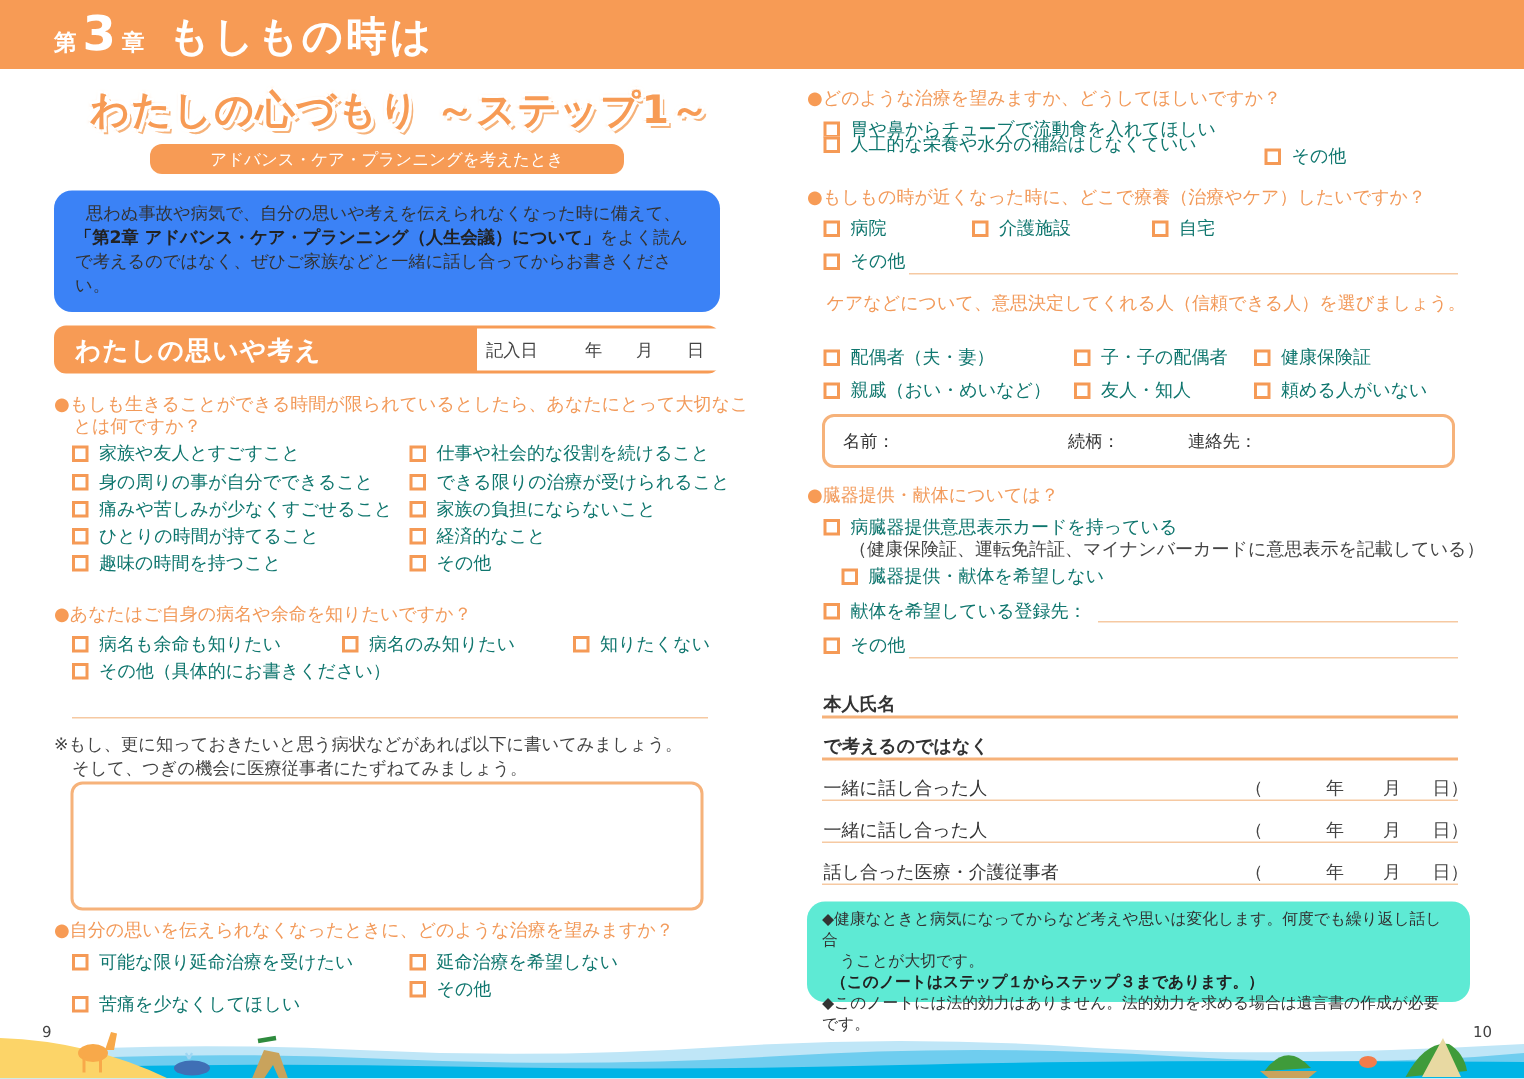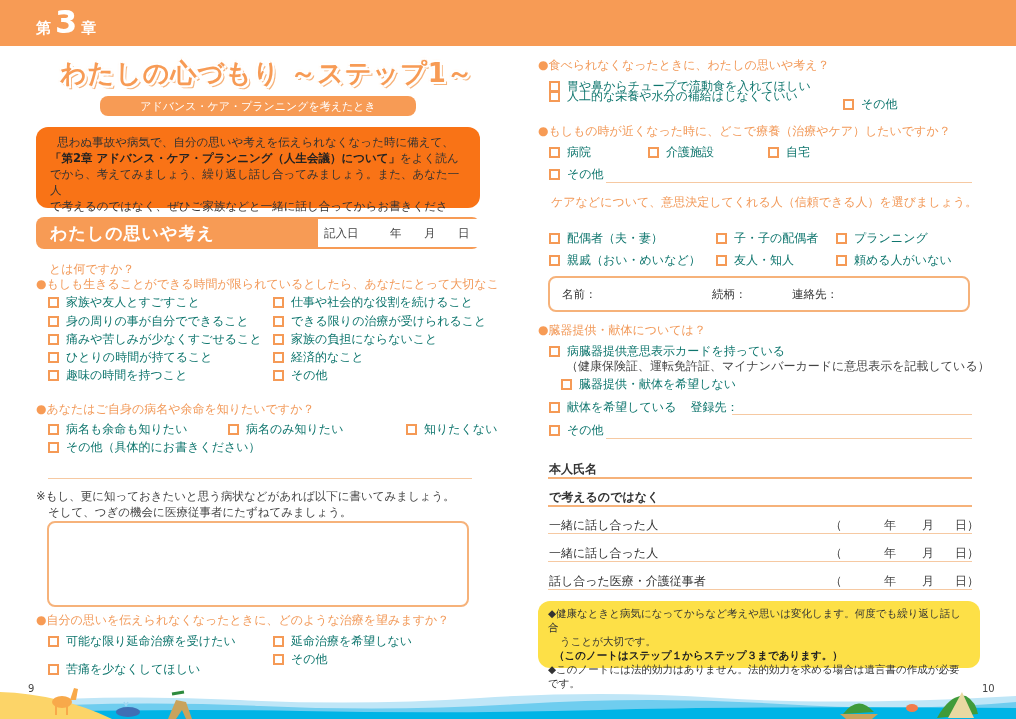--- a/index.html
+++ b/index.html
@@ -10,21 +10,21 @@
   .chapter-title { position: absolute; left: 36px; top: 4px; color: #fff; font-weight: bold; display: flex; align-items: baseline; gap: 4px; }
   .chapter-title .dai, .chapter-title .sho { font-size: 15px; }
   .chapter-title .num { font-size: 32px; font-family: "DejaVu Sans", sans-serif; font-weight: bold; line-height: 36px; }
   .chapter-title .main { font-size: 27px; margin-left: 12px; letter-spacing: 2px; }
 
   .step-title { position: absolute; left: 60px; top: 56px; font-size: 26px; font-weight: bold; color: #f79b55;
     text-shadow: 2px 2px 0 #fff, -2px -2px 0 #fff, 2px -2px 0 #fff, -2px 2px 0 #fff, 3px 3px 0 #f6b27a, 0 0 3px #f6b27a; letter-spacing: 1px; }
   .subtitle-pill { position: absolute; left: 100px; top: 96px; width: 316px; height: 20px; background: #f79b55; border-radius: 8px;
     color: #fff; font-size: 11px; display: flex; align-items: center; justify-content: center; }
 
-  .intro-box { position: absolute; left: 36px; top: 127px; width: 444px; height: 81px; background: #f97316; border-radius: 12px;
+  .intro-box { position: absolute; left: 36px; top: 127px; width: 444px; height: 81px; background: #3b82f6; border-radius: 12px;
     font-size: 11.5px; line-height: 16px; padding: 7px 12px 6px 14px; color: #333; }
   .intro-box .bold { font-weight: bold; color: #222; }
 
   .section-header { position: absolute; left: 36px; top: 217px; width: 444px; height: 32px; background: #f79b55; border-radius: 8px; }
   .section-header .label { position: absolute; left: 14px; top: 5px; color: #fff; font-size: 17px; font-weight: bold; letter-spacing: 1px; }
   .date-box { position: absolute; left: 282px; top: 2px; width: 191px; height: 28px; background: #fff; border-radius: 0 6px 6px 0;
     font-size: 11.5px; color: #444; display: flex; align-items: center; padding-left: 47px; }
   .date-box span { position: absolute; }
 
   .q { position: absolute; color: #f29a5a; font-size: 12px; line-height: 15px; }
@@ -37,60 +37,60 @@
 
   .rep-box { position: absolute; left: 548px; top: 276px; width: 422px; height: 36px; border: 2px solid #f6b27a; border-radius: 8px; background: #fff; }
   .rep-box span { position: absolute; top: 9px; font-size: 11.5px; color: #333; }
 
   .sig-label { position: absolute; font-size: 12px; color: #333; }
   .sig-label.b { font-weight: bold; }
   .sig-line { position: absolute; left: 548px; width: 424px; height: 2px; background: #f6b27a; }
   .sig-line.thin { height: 1px; background: #f6c9a2; }
   .sig-date { position: absolute; font-size: 12px; color: #444; }
 
-  .info-box { position: absolute; left: 538px; top: 601px; width: 442px; height: 67px; background: #fde047; border-radius: 12px;
+  .info-box { position: absolute; left: 538px; top: 601px; width: 442px; height: 67px; background: #5eead4; border-radius: 12px;
     font-size: 10.5px; line-height: 14px; color: #333; padding: 5px 10px; }
   .info-box .bold { font-weight: bold; color: #222; }
 
   .page-num { position: absolute; font-size: 10px; color: #444; }
   .footer-art { position: absolute; left: 0; top: 680px; width: 1016px; height: 39px; }
 </style>
 </head>
 <body>
 
 <div class="topbar"></div>
 <div class="chapter-title">
   <span class="dai">第</span>
   <span class="num">3</span>
   <span class="sho">章</span>
+  <span class="main">もしもの時は</span>
 </div>
 
 <div class="step-title">わたしの心づもり ～ステップ1～</div>
 <div class="subtitle-pill">アドバンス・ケア・プランニングを考えたとき</div>
 
 <div class="intro-box">
   <div>&nbsp;&nbsp;<span>思わぬ事故や病気で、自分の思いや考えを伝えられなくなった時に備えて、</span></div>
   <div><span class="bold">「第2章 アドバンス・ケア・プランニング（人生会議）について」</span><span>をよく読ん</span></div>
-  <div>でから、考えてみましょう、繰り返し話し合ってみましょう。また、あなた一人</div>
   <div>で考えるのではなく、ぜひご家族などと一緒に話し合ってからお書きください。</div>
 </div>
 
 <div class="section-header">
   <span class="label">わたしの思いや考え</span>
   <div class="date-box">
     <span style="left:6px">記入日</span>
     <span style="left:72px">年</span>
     <span style="left:106px">月</span>
     <span style="left:140px">日</span>
   </div>
 </div>
 
 <div class="q" style="left:36px; top:262px;">
+  <div><span class="dot">●</span><span>もしも生きることができる時間が限られているとしたら、あなたにとって大切なこ</span></div>
   <div style="padding-left:13px">とは何ですか？</div>
-  <div><span class="dot">●</span><span>もしも生きることができる時間が限られているとしたら、あなたにとって大切なこ</span></div>
 </div>
 <div class="opt" style="left:48px; top:294px;">
     <span class="cb"></span>
     <span>家族や友人とすごすこと</span>
   </div>
 <div class="opt" style="left:48px; top:313px;">
     <span class="cb"></span>
     <span>身の周りの事が自分でできること</span>
   </div>
 <div class="opt" style="left:48px; top:331px;">
@@ -128,21 +128,21 @@
 
 <div class="q" style="left:36px; top:402px;"><span class="dot">●</span><span>あなたはご自身の病名や余命を知りたいですか？</span></div>
 <div class="opt" style="left:48px; top:421px;">
     <span class="cb"></span>
     <span>病名も余命も知りたい</span>
   </div>
 <div class="opt" style="left:228px; top:421px;">
     <span class="cb"></span>
     <span>病名のみ知りたい</span>
   </div>
-<div class="opt" style="left:382px; top:421px;margin-left:24px;">
+<div class="opt" style="left:382px; top:421px;">
     <span class="cb"></span>
     <span>知りたくない</span>
   </div>
 <div class="opt" style="left:48px; top:439px;">
     <span class="cb"></span>
     <span>その他（具体的にお書きください）</span>
   </div>
 <div class="line" style="left:48px; top:478px; width:424px;"></div>
 
 <div class="note" style="left:36px; top:488px;">
@@ -164,21 +164,21 @@
     <span class="cb"></span>
     <span>延命治療を希望しない</span>
   </div>
 <div class="opt" style="left:273px; top:651px;">
     <span class="cb"></span>
     <span>その他</span>
   </div>
 
 <div class="page-num" style="left:28px; top:683px;">9</div>
 
-<div class="q" style="left:538px; top:58px;"><span class="dot">●</span><span>食べられなくなったときに、わたしの思いや考え？</span></div>
+<div class="q" style="left:538px; top:58px;"><span class="dot">●</span><span>どのような治療を望みますか、どうしてほしいですか？</span></div>
 <div class="opt" style="left:549px; top:78px;">
     <span class="cb"></span>
     <span>胃や鼻からチューブで流動食を入れてほしい</span>
   </div>
 <div class="opt" style="left:549px; top:88px;">
     <span class="cb"></span>
     <span>人工的な栄養や水分の補給はしなくていい</span>
   </div>
 <div class="opt" style="left:843px; top:96px;">
     <span class="cb"></span>
@@ -210,21 +210,21 @@
 <div class="opt" style="left:549px; top:230px;">
     <span class="cb"></span>
     <span>配偶者（夫・妻）</span>
   </div>
 <div class="opt" style="left:716px; top:230px;">
     <span class="cb"></span>
     <span>子・子の配偶者</span>
   </div>
 <div class="opt" style="left:836px; top:230px;">
     <span class="cb"></span>
-    <span>プランニング</span>
+    <span>健康保険証</span>
   </div>
 <div class="opt" style="left:549px; top:252px;">
     <span class="cb"></span>
     <span>親戚（おい・めいなど）</span>
   </div>
 <div class="opt" style="left:716px; top:252px;">
     <span class="cb"></span>
     <span>友人・知人</span>
   </div>
 <div class="opt" style="left:836px; top:252px;">
@@ -243,21 +243,21 @@
     <span>病臓器提供意思表示カードを持っている</span>
   </div>
 <div class="note" style="left:566px; top:358px; font-size:12px;">（健康保険証、運転免許証、マイナンバーカードに意思表示を記載している）</div>
 <div class="opt" style="left:549px; top:376px;padding-left:12px;">
     <span class="cb"></span>
     <span>臓器提供・献体を希望しない</span>
   </div>
 <div class="opt" style="left:549px; top:399px;">
     <span class="cb"></span>
     <span>献体を希望している</span>
-    <span style="margin-left:14px">登録先：</span>
+    <span style="">登録先：</span>
   </div>
 <div class="line" style="left:732px; top:414px; width:240px;"></div>
 <div class="opt" style="left:549px; top:422px;">
     <span class="cb"></span>
     <span>その他</span>
   </div>
 <div class="line" style="left:606px; top:438px; width:366px;"></div>
 
 <div class="sig-label b" style="left:549px; top:461px;">本人氏名</div>
 <div class="sig-line" style="top:477px;"></div>

